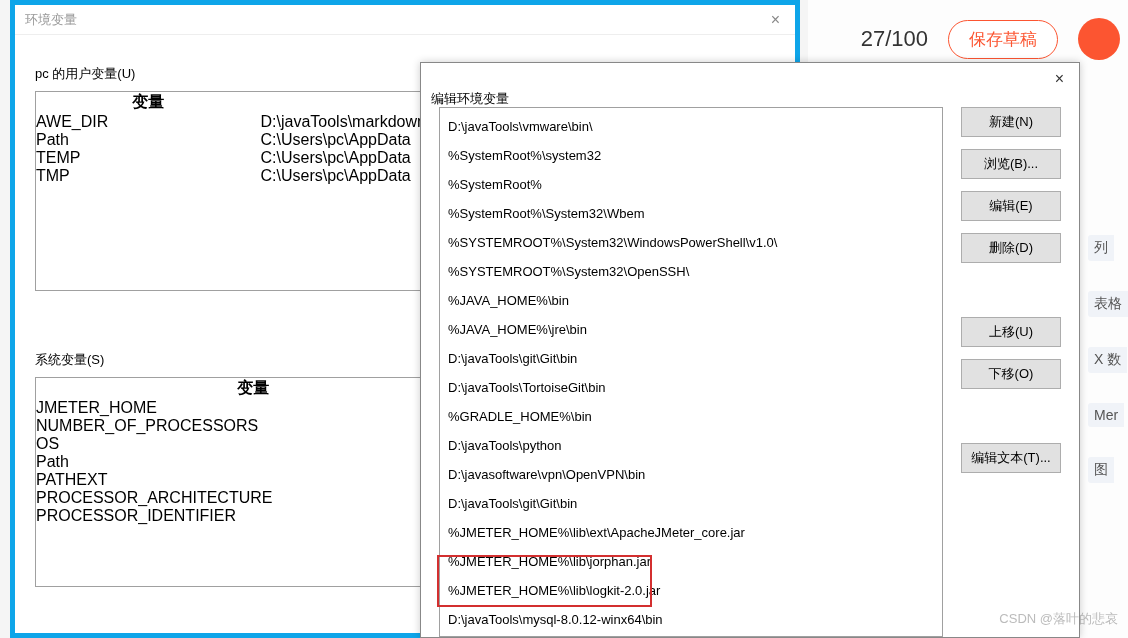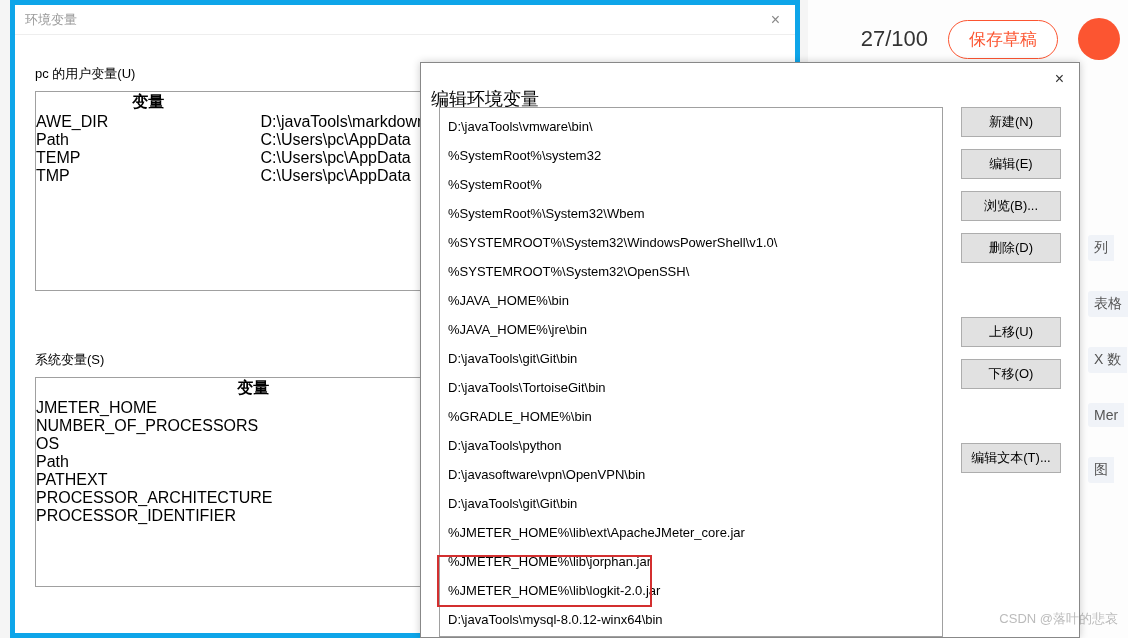--- a/index.html
+++ b/index.html
@@ -22,21 +22,21 @@
     .var-table-inner { border: none; width: 100%; border-collapse: collapse; }
     
     .dialog2 {
       position: absolute; left: 420px; top: 62px; width: 660px; height: 576px;
       background: #fff; border: 1px solid #888; box-shadow: 0 0 8px rgba(0,0,0,0.2);
     }
     .dialog2-header {
       height: 32px; display: flex; justify-content: space-between; align-items: center;
       padding: 0 10px;
     }
-    .dialog2-header .title { font-size: 18px; margin-top: 40px; }
+    .dialog2-header .title { font-size: 13px; margin-top: 40px; }
     .dialog2-body { display: flex; padding: 12px 18px 12px 18px; gap: 18px; }
     
     .path-list {
       flex: 1; border: 1px solid #a0a0a0; height: 530px; overflow-y: auto; font-size: 13px;
     }
     .path-item {
       padding: 3px 8px; cursor: default; white-space: nowrap; overflow: hidden; margin-top: 8px;
     }
     .path-item.selected {
       background: #0078d7; color: #fff;
@@ -196,22 +196,22 @@
         <div class="path-item">D:\javaTools\git\Git\bin</div>
         <div class="path-item">%JMETER_HOME%\lib\ext\ApacheJMeter_core.jar</div>
         <div class="path-item">%JMETER_HOME%\lib\jorphan.jar</div>
         <div class="path-item">%JMETER_HOME%\lib\logkit-2.0.jar</div>
         <div class="path-item">D:\javaTools\mysql-8.0.12-winx64\bin</div>
         <div class="path-item selected">%HADOOP_HOME%\bin</div>
         <div class="path-item">&nbsp;</div>
       </div>
     <div class="btn-col">
       <button class="btn">新建(N)</button>
+      <button class="btn">浏览(B)...</button>
       <button class="btn">编辑(E)</button>
-      <button class="btn">浏览(B)...</button>
       <button class="btn">删除(D)</button>
       <div class="btn-gap"></div>
       <button class="btn">上移(U)</button>
       <button class="btn">下移(O)</button>
       <div class="btn-gap"></div>
       <button class="btn">编辑文本(T)...</button>
     </div>
   </div>
 </div>
 

